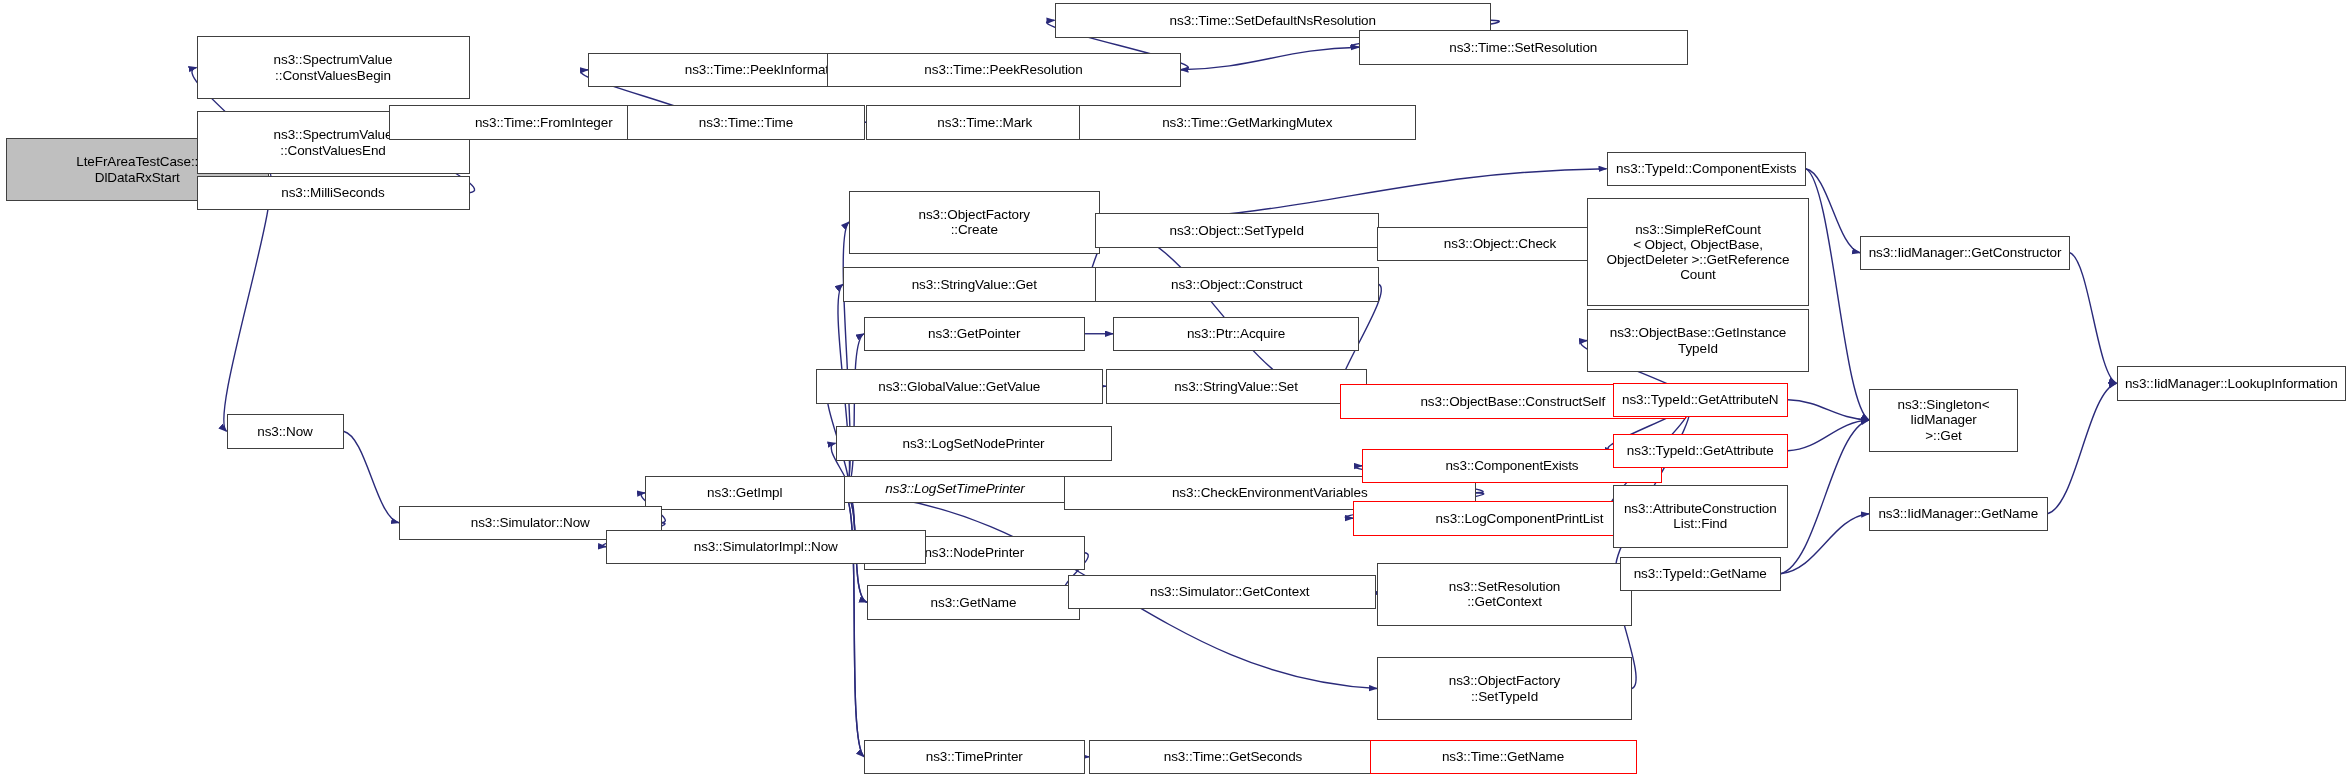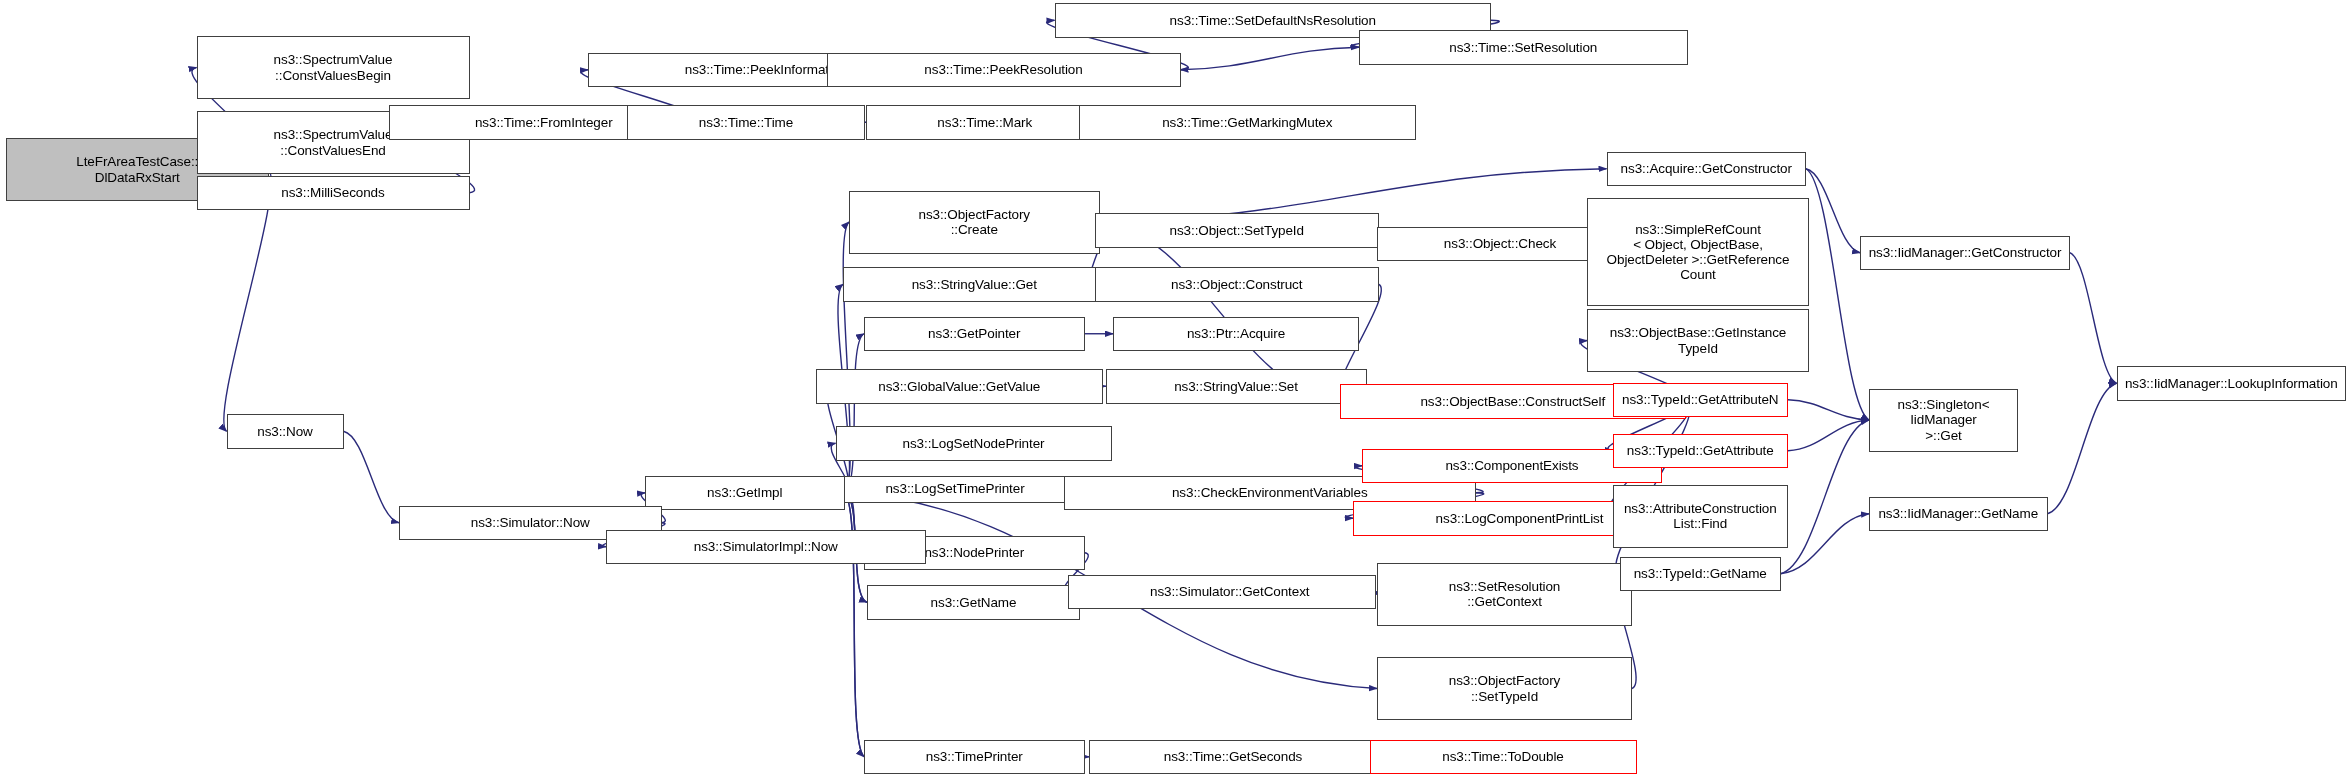--- a/index.html
+++ b/index.html
@@ -135,21 +135,21 @@
       </div>
       <div class="node" style="left: 864px; top: 316.5px; width: 220.5px; height: 34.5px;">
         <span>ns3::GetPointer</span>
       </div>
       <div class="node" style="left: 788px; top: 369px; width: 286.5px; height: 34.5px; margin-left: 28px;">
         <span>ns3::GlobalValue::GetValue</span>
       </div>
       <div class="node" style="left: 835.5px; top: 426px; width: 276px; height: 34.5px;">
         <span>ns3::LogSetNodePrinter</span>
       </div>
-      <div class="node" style="left: 817px; top: 475.5px; width: 276px; height: 27px;">
+      <div class="node" style="left: 817px; top: 475.5px; width: 276px; height: 27px; font-style: italic;">
         <span>ns3::LogSetTimePrinter</span>
       </div>
       <div class="node" style="left: 864px; top: 535.5px; width: 220.5px; height: 34.5px;">
         <span>ns3::NodePrinter</span>
       </div>
       <div class="node" style="left: 867px; top: 585px; width: 213px; height: 34.5px;">
         <span>ns3::GetName</span>
       </div>
       <div class="node" style="left: 864px; top: 739.5px; width: 220.5px; height: 34.5px;">
         <span>ns3::TimePrinter</span>
@@ -201,21 +201,21 @@
       </div>
       <div class="node" style="left: 1377px; top: 562.5px; width: 255px; height: 63px;">
         <span>ns3::SetResolution
 ::GetContext</span>
       </div>
       <div class="node" style="left: 1377px; top: 657px; width: 255px; height: 63px;">
         <span>ns3::ObjectFactory
 ::SetTypeId</span>
       </div>
       <div class="node red" style="left: 1369.5px; top: 739.5px; width: 267px; height: 34.5px;">
-        <span>ns3::Time::ToDouble</span>
+        <span>ns3::Time::GetName</span>
       </div>
       <div class="node" style="left: 1587px; top: 198px; width: 222px; height: 108px;">
         <span>ns3::SimpleRefCount
 &lt; Object, ObjectBase,
  ObjectDeleter &gt;::GetReference
 Count</span>
       </div>
       <div class="node" style="left: 1587px; top: 309px; width: 222px; height: 63px;">
         <span>ns3::ObjectBase::GetInstance
 TypeId</span>
@@ -227,21 +227,21 @@
         <span>ns3::TypeId::GetAttribute</span>
       </div>
       <div class="node" style="left: 1612.5px; top: 484.5px; width: 175.5px; height: 63px;">
         <span>ns3::AttributeConstruction
 List::Find</span>
       </div>
       <div class="node" style="left: 1620px; top: 556.5px; width: 160.5px; height: 34.5px;">
         <span>ns3::TypeId::GetName</span>
       </div>
       <div class="node" style="left: 1606.5px; top: 151.5px; width: 199.5px; height: 34.5px;">
-        <span>ns3::Acquire::GetConstructor</span>
+        <span>ns3::TypeId::ComponentExists</span>
       </div>
       <div class="node" style="left: 1860px; top: 235.5px; width: 210px; height: 34.5px;">
         <span>ns3::IidManager::GetConstructor</span>
       </div>
       <div class="node" style="left: 1869px; top: 388.5px; width: 149px; height: 63px;">
         <span>ns3::Singleton&lt; IidManager
 &gt;::Get</span>
       </div>
       <div class="node" style="left: 1869px; top: 496.5px; width: 178.5px; height: 34.5px;">
         <span>ns3::IidManager::GetName</span>

